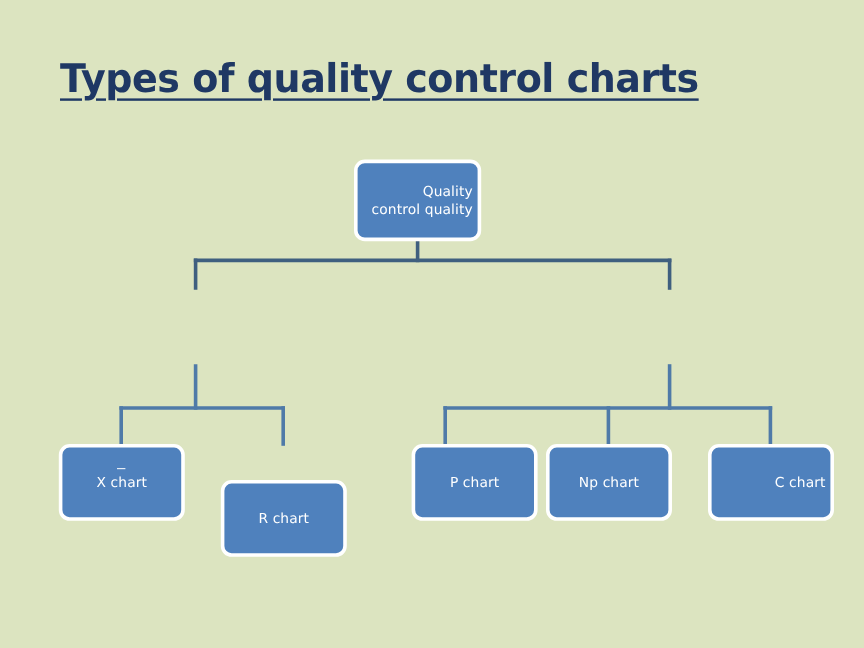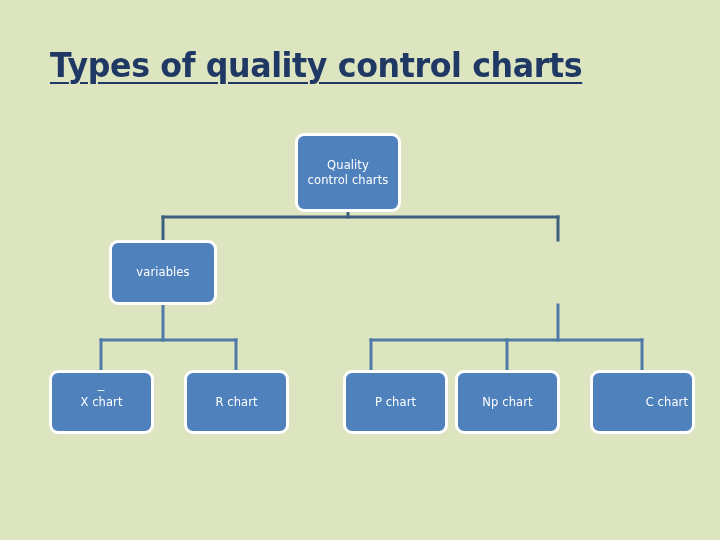--- a/index.html
+++ b/index.html
@@ -73,21 +73,22 @@
     padding: 0 4px;
     box-sizing: border-box;
     letter-spacing: 0.1px;
   }
 
   
   #node-root {
     left: 283px;
     top: 133px;
     width: 106px;
-    height: 79px;
+    height: 68px;
+    text-align: right;
   }
 
   
   #node-variables {
     left: 97px;
     top: 240px;
     width: 108px;
     height: 65px;
   }
   #node-attributes {
@@ -97,21 +98,21 @@
     height: 65px;
   }
 
   
   .leaf {
     top: 370px;
     width: 105px;
     height: 64px;
   }
   #node-xbar-chart  { left: 37px; }
-  #node-r-chart     { left: 172px; }
+  #node-r-chart     { left: 172px; margin-top: 30px; }
   #node-p-chart     { left: 307px; margin-left: 24px; }
   #node-np-chart    { left: 443px; }
   #node-c-chart     { left: 578px; text-align: right; }
 
   
   .xbar {
     position: relative;
     display: inline-block;
   }
   .xbar .bar {
@@ -153,27 +154,24 @@
       <line x1="359" y1="340" x2="630" y2="340"></line>
       <line x1="359" y1="340" x2="359" y2="370"></line>
       <line x1="495" y1="340" x2="495" y2="370"></line>
       <line x1="630" y1="340" x2="630" y2="370"></line>
     </g>
   </svg>
 
   <div class="node" id="node-root">
     <span class="label">
       <span>Quality</span><br>
-      <span>control charts</span>
+      <span>control quality</span>
     </span>
   </div>
 
-  <div class="node" id="node-variables">
-    <span class="label">variables</span>
-  </div>
 
   <div class="node leaf" id="node-xbar-chart">
     <span class="label">
       <span class="xbar">
         <span class="bar"></span><span>X chart</span>
       </span>
     </span>
   </div>
   <div class="node leaf" id="node-r-chart">
     <span class="label">R chart</span>

